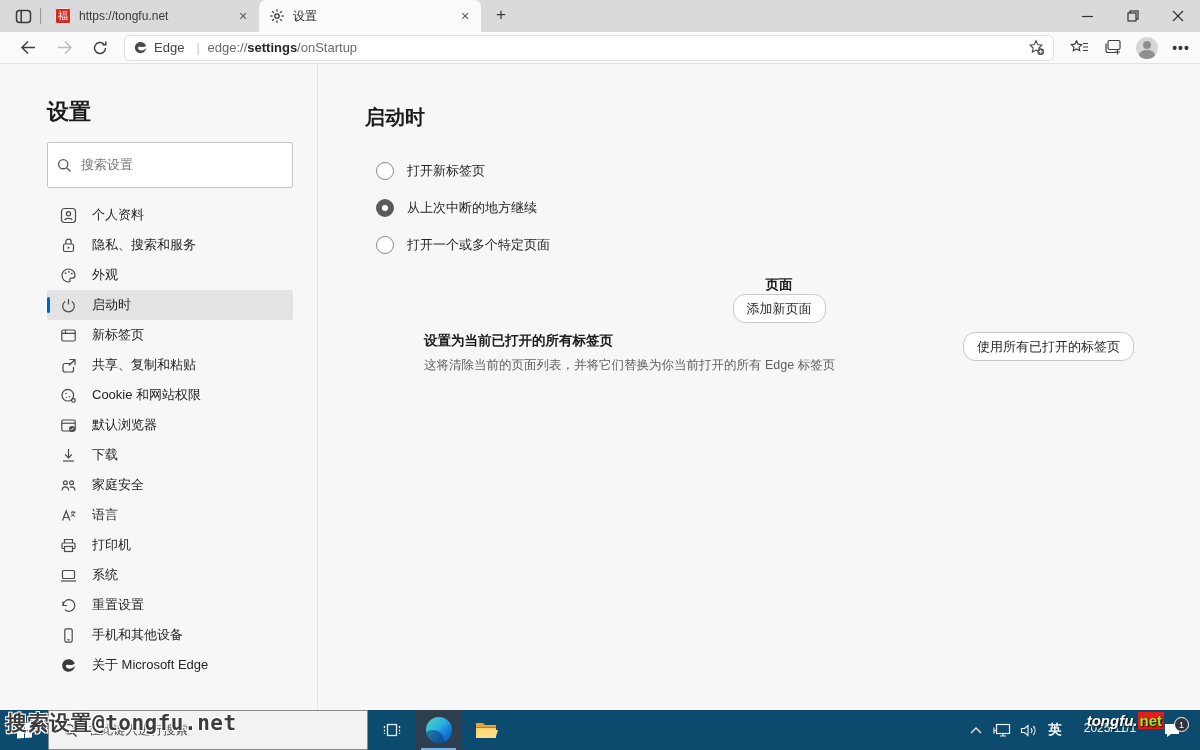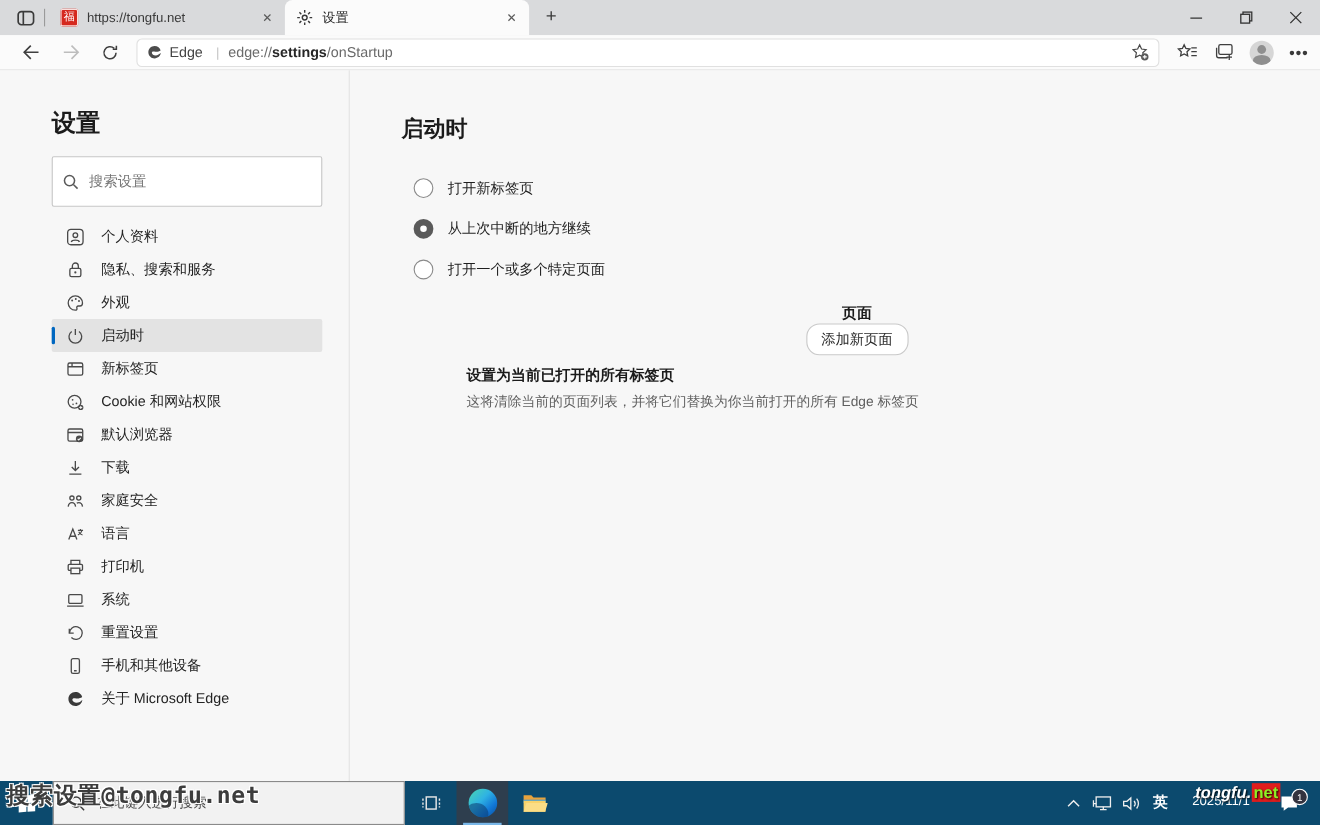--- a/index.html
+++ b/index.html
@@ -263,20 +263,29 @@
             <svg width="17" height="17" viewBox="0 0 17 17">
               <rect x="1.8" y="3" width="13.4" height="11" rx="1.5" fill="none" stroke="#4a4a4a" stroke-width="1.2"></rect>
               <path d="M1.8 6.4h13.4M5.5 3v3.4" fill="none" stroke="#4a4a4a" stroke-width="1.2"></path>
             </svg>
           </span>
           <span class="nav-label">新标签页</span>
         </div>
         <div class="nav-item">
           <span class="nav-icon">
             <svg width="17" height="17" viewBox="0 0 17 17">
+              <path d="M11 6.5H5a2 2 0 0 0-2 2v4.5a2 2 0 0 0 2 2h6.5a2 2 0 0 0 2-2V10" fill="none" stroke="#4a4a4a" stroke-width="1.2"></path>
+              <path d="M9.5 2.5H15v5.5M15 2.5L9 8.5" fill="none" stroke="#4a4a4a" stroke-width="1.2"></path>
+            </svg>
+          </span>
+          <span class="nav-label">共享、复制和粘贴</span>
+        </div>
+        <div class="nav-item">
+          <span class="nav-icon">
+            <svg width="17" height="17" viewBox="0 0 17 17">
               <circle cx="7.8" cy="8.2" r="5.8" fill="none" stroke="#4a4a4a" stroke-width="1.2"></circle>
               <circle cx="6" cy="6.5" r=".8" fill="#4a4a4a"></circle>
               <circle cx="9.5" cy="9.8" r=".8" fill="#4a4a4a"></circle>
               <circle cx="6.4" cy="10.6" r=".7" fill="#4a4a4a"></circle>
               <circle cx="13.4" cy="13.4" r="2.4" fill="#4a4a4a"></circle>
               <path d="M13.4 12v2.8M12 13.4h2.8" stroke="#f7f7f7" stroke-width=".9"></path>
             </svg>
           </span>
           <span class="nav-label">Cookie 和网站权限</span>
         </div>
@@ -387,20 +396,21 @@
     <div class="sections">
       <div class="sect-row1">
         <span class="sect-label">页面</span>
         <button class="btn">添加新页面</button>
       </div>
       <div class="sect-row2">
         <div>
           <div class="sect-label">设置为当前已打开的所有标签页</div>
           <div class="sect-desc">这将清除当前的页面列表，并将它们替换为你当前打开的所有 Edge 标签页</div>
         </div>
+        <button class="btn">使用所有已打开的标签页</button>
       </div>
     </div>
   </div>
 </div>
 
 <div class="taskbar">
   <div class="start-btn">
     <div class="win-logo">
         <span></span>
         <span></span>

